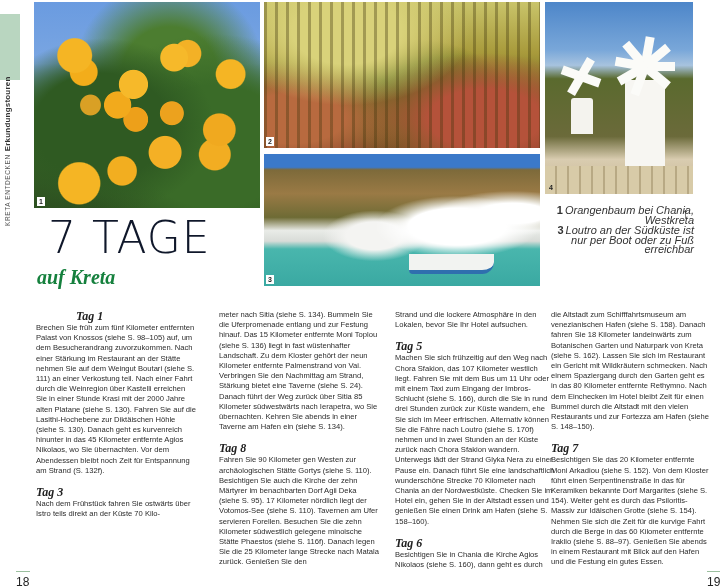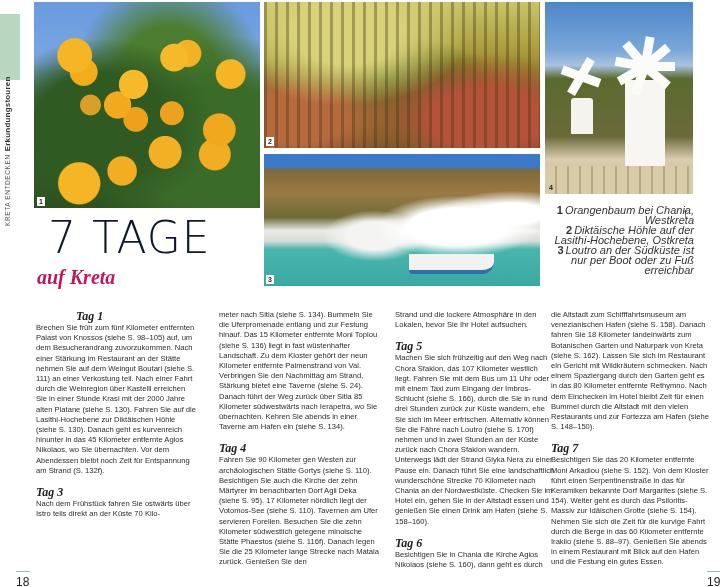--- a/index.html
+++ b/index.html
@@ -68,21 +68,21 @@
     background: linear-gradient(180deg, #4d86c9 0%, #79a7d9 25%, #a7c3df 33%, #5a6a2e 40%, #6b6a3a 70%, #d9ccb0 82%, #c8b791 100%);
   }
   #p4 .tower { position: absolute; left: 80px; top: 78px; width: 40px; height: 88px; background: #f7f6f2; border-radius: 4px 4px 0 0; }
   #p4 .tower2 { position: absolute; left: 26px; top: 96px; width: 22px; height: 36px; background: #f4f3ee; border-radius: 3px 3px 0 0; }
   #p4 .sail { position: absolute; width: 30px; height: 9px; background: #fbfbf8; transform-origin: left center; }
   #p4 .wall { position: absolute; left: 0; bottom: 0; width: 100%; height: 28px; background: repeating-linear-gradient(90deg, #d8cba8 0 10px, #b8a984 10px 12px), #cfc09c; }
   #p4 .num { left: 2px; bottom: 2px; background: transparent; }
 
   
   .title-big { position: absolute; left: 48px; top: 216px; font-family: "DejaVu Sans", sans-serif; font-weight: 200; font-size: 44px; letter-spacing: 1px; color: #0f172a; line-height: 1; }
-  .title-sub { position: absolute; left: 37px; top: 266px; font-family: "Liberation Serif", serif; font-style: italic; font-weight: bold; font-size: 20px; color: #be185d; }
+  .title-sub { position: absolute; left: 37px; top: 266px; font-family: "Liberation Serif", serif; font-style: italic; font-weight: bold; font-size: 20px; color: #15803d; }
 
   
   .captions { position: absolute; right: 26px; top: 206px; width: 150px; text-align: right; font-size: 11px; line-height: 9.6px; font-style: italic; color: #333; }
   .captions .cap { margin-bottom: 1px; }
   .captions .n { font-style: normal; font-weight: bold; margin-right: 2px; }
   .arrow { position: absolute; left: 682px; top: 206px; font-size: 14px; color: #333; line-height: 1; }
 
   
   .col { position: absolute; top: 310px; width: 160px; font-size: 7.6px; line-height: 10.2px; color: #2b2b2b; }
   .col1 { left: 36px; }
@@ -134,35 +134,34 @@
   <div class="sail" style="left:36px;top:70px;transform:rotate(20deg);width:20px;"></div>
   <div class="wall"></div>
   <span class="num">4</span>
 </div>
 
 <div class="title-big">7 TAGE</div>
 <div class="title-sub">auf Kreta</div>
 
 <div class="captions">
   <div class="cap"><span class="n">1</span><span>Orangenbaum bei Chania, Westkreta</span></div>
-  <div class="cap"><span class="n">2</span><span>Diktäische Höhle auf der Lasithi-Hochebene, Ostkreta</span></div>
   <div class="cap"><span class="n">3</span><span>Loutro an der Südküste ist nur per Boot oder zu Fuß erreichbar</span></div>
 </div>
 <div class="arrow">↑</div>
 
 <div class="col col1">
   <div class="day-h first">Tag 1</div>
   <p class="para">Brechen Sie früh zum fünf Kilometer entfernten Palast von Knossos (siehe S. 98–105) auf, um dem Besucherandrang zuvorzukommen. Nach einer Stärkung im Restaurant an der Stätte nehmen Sie auf dem Weingut Boutari (siehe S. 111) an einer Verkostung teil. Nach einer Fahrt durch die Weinregion über Kastelli erreichen Sie in einer Stunde Krasi mit der 2000 Jahre alten Platane (siehe S. 130). Fahren Sie auf die Lasithi-Hochebene zur Diktäischen Höhle (siehe S. 130). Danach geht es kurvenreich hinunter in das 45 Kilometer entfernte Agios Nikolaos, wo Sie übernachten. Vor dem Abendessen bleibt noch Zeit für Entspannung am Strand (S. 132f).</p>
   <div class="day-h">Tag 3</div>
   <p class="para">Nach dem Frühstück fahren Sie ostwärts über Istro teils direkt an der Küste 70 Kilo-</p>
 </div>
 
 <div class="col col2">
   <p class="para">meter nach Sitia (siehe S. 134). Bummeln Sie die Uferpromenade entlang und zur Festung hinauf. Das 15 Kilometer entfernte Moni Toplou (siehe S. 136) liegt in fast wüstenhafter Landschaft. Zu dem Kloster gehört der neun Kilometer entfernte Palmenstrand von Vai. Verbringen Sie den Nachmittag am Strand, Stärkung bietet eine Taverne (siehe S. 24). Danach führt der Weg zurück über Sitia 85 Kilometer südwestwärts nach Ierapetra, wo Sie übernachten. Kehren Sie abends in einer Taverne am Hafen ein (siehe S. 134).</p>
-  <div class="day-h">Tag 4</div>
+  <div class="day-h">Tag 8</div>
   <p class="para">Fahren Sie 90 Kilometer gen Westen zur archäologischen Stätte Gortys (siehe S. 110). Besichtigen Sie auch die Kirche der zehn Märtyrer im benachbarten Dorf Agii Deka (siehe S. 95). 17 Kilometer nördlich liegt der Votomos-See (siehe S. 110). Tavernen am Ufer servieren Forellen. Besuchen Sie die zehn Kilometer südwestlich gelegene minoische Stätte Phaestos (siehe S. 116f). Danach legen Sie die 25 Kilometer lange Strecke nach Matala zurück. Genießen Sie den</p>
 </div>
 
 <div class="col col3">
   <p class="para">Strand und die lockere Atmosphäre in den Lokalen, bevor Sie Ihr Hotel aufsuchen.</p>
   <div class="day-h">Tag 5</div>
   <p class="para">Machen Sie sich frühzeitig auf den Weg nach Chora Sfakion, das 107 Kilometer westlich liegt. Fahren Sie mit dem Bus um 11 Uhr oder mit einem Taxi zum Eingang der Imbros-Schlucht (siehe S. 166), durch die Sie in rund drei Stunden zurück zur Küste wandern, ehe Sie sich im Meer erfrischen. Alternativ können Sie die Fähre nach Loutro (siehe S. 170f) nehmen und in zwei Stunden an der Küste zurück nach Chora Sfakion wandern. Unterwegs lädt der Strand Glyka Nera zu einer Pause ein. Danach führt Sie eine landschaftlich wunderschöne Strecke 70 Kilometer nach Chania an der Nordwestküste. Checken Sie im Hotel ein, gehen Sie in der Altstadt essen und genießen Sie einen Drink am Hafen (siehe S. 158–160).</p>
   <div class="day-h">Tag 6</div>
   <p class="para">Besichtigen Sie in Chania die Kirche Agios Nikolaos (siehe S. 160), dann geht es durch</p>
 </div>

